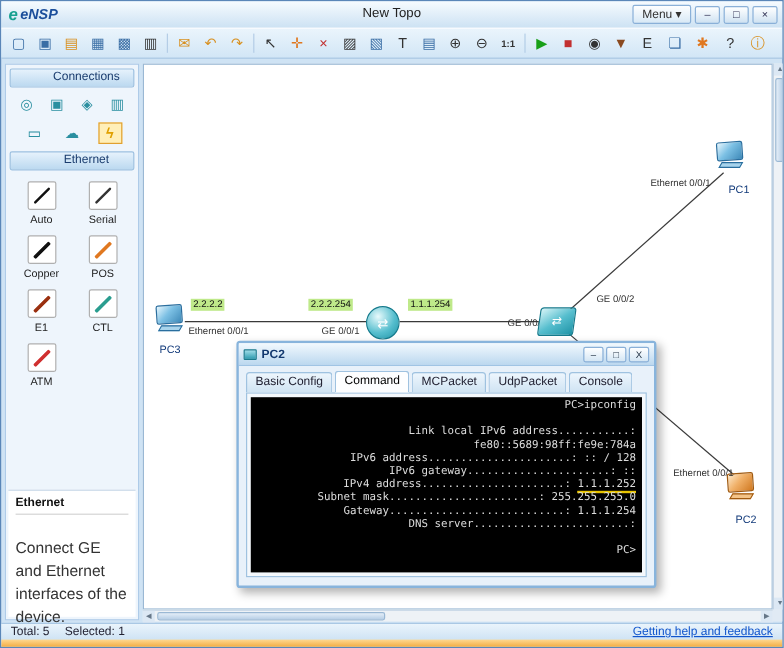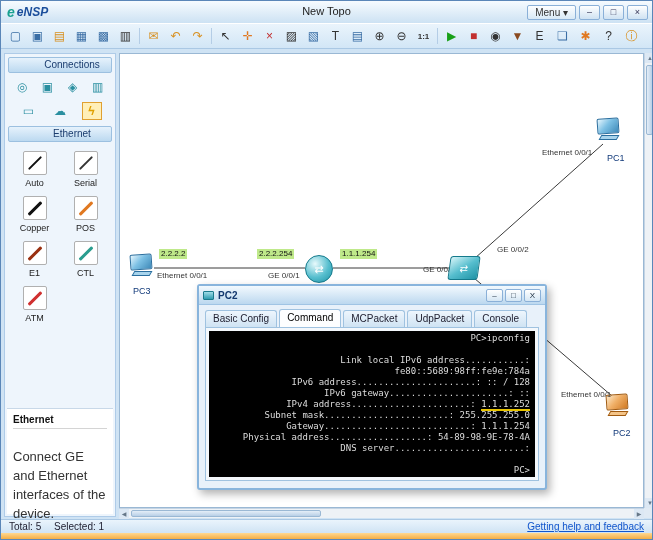--- a/index.html
+++ b/index.html
@@ -334,21 +334,20 @@
       <div class="term">
         <div class="tline">PC&gt;ipconfig</div>
         <div class="tline"></div>
         <div class="tline">Link local IPv6 address...........:</div>
         <div class="tline">fe80::5689:98ff:fe9e:784a</div>
         <div class="tline">IPv6 address......................: :: / 128</div>
         <div class="tline">IPv6 gateway......................: ::</div>
         <div class="tline"><span>IPv4 address......................: </span><span class="u-yellow">1.1.1.252</span></div>
         <div class="tline">Subnet mask.......................: 255.255.255.0</div>
         <div class="tline">Gateway...........................: 1.1.1.254</div>
-        <div class="tline">Physical address..................: 54-89-98-9E-78-4A</div>
         <div class="tline">DNS server........................:</div>
         <div class="tline"></div>
         <div class="tline">PC&gt;</div>
       </div>
     </div>
   </div>
 
   <div class="statusbar">
     <div class="status-left">
       <span>Total: 5</span>

